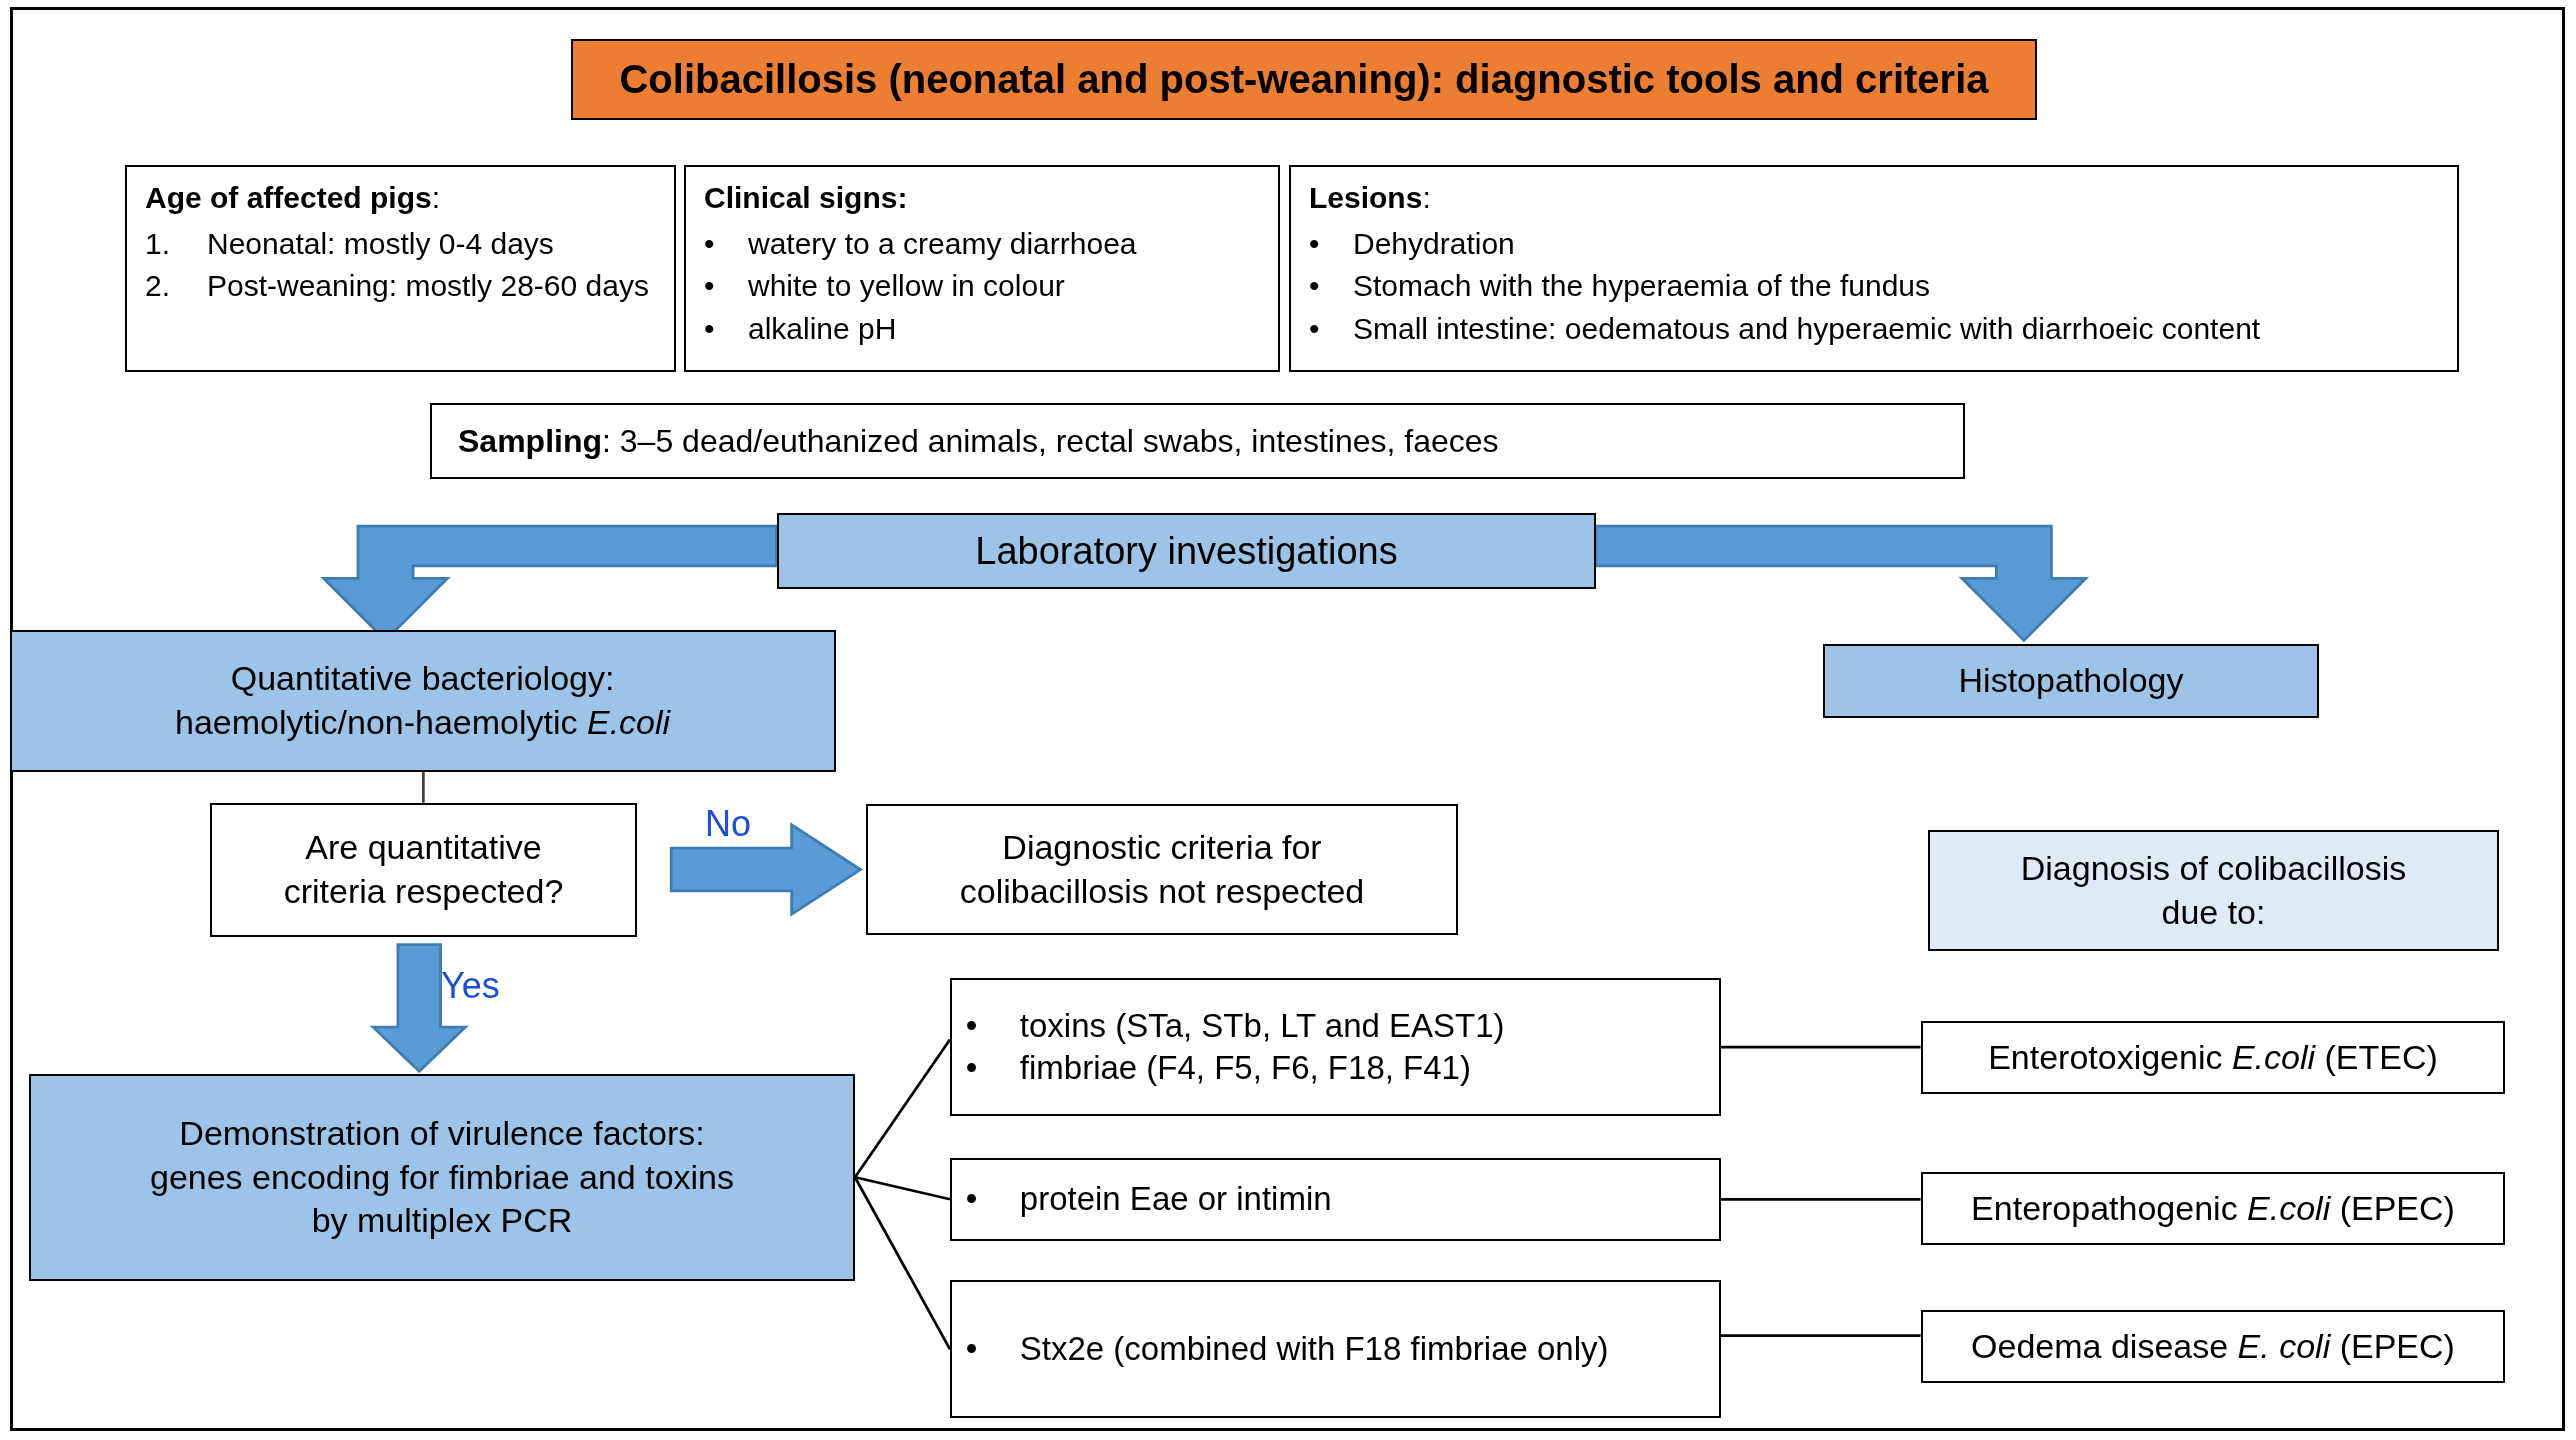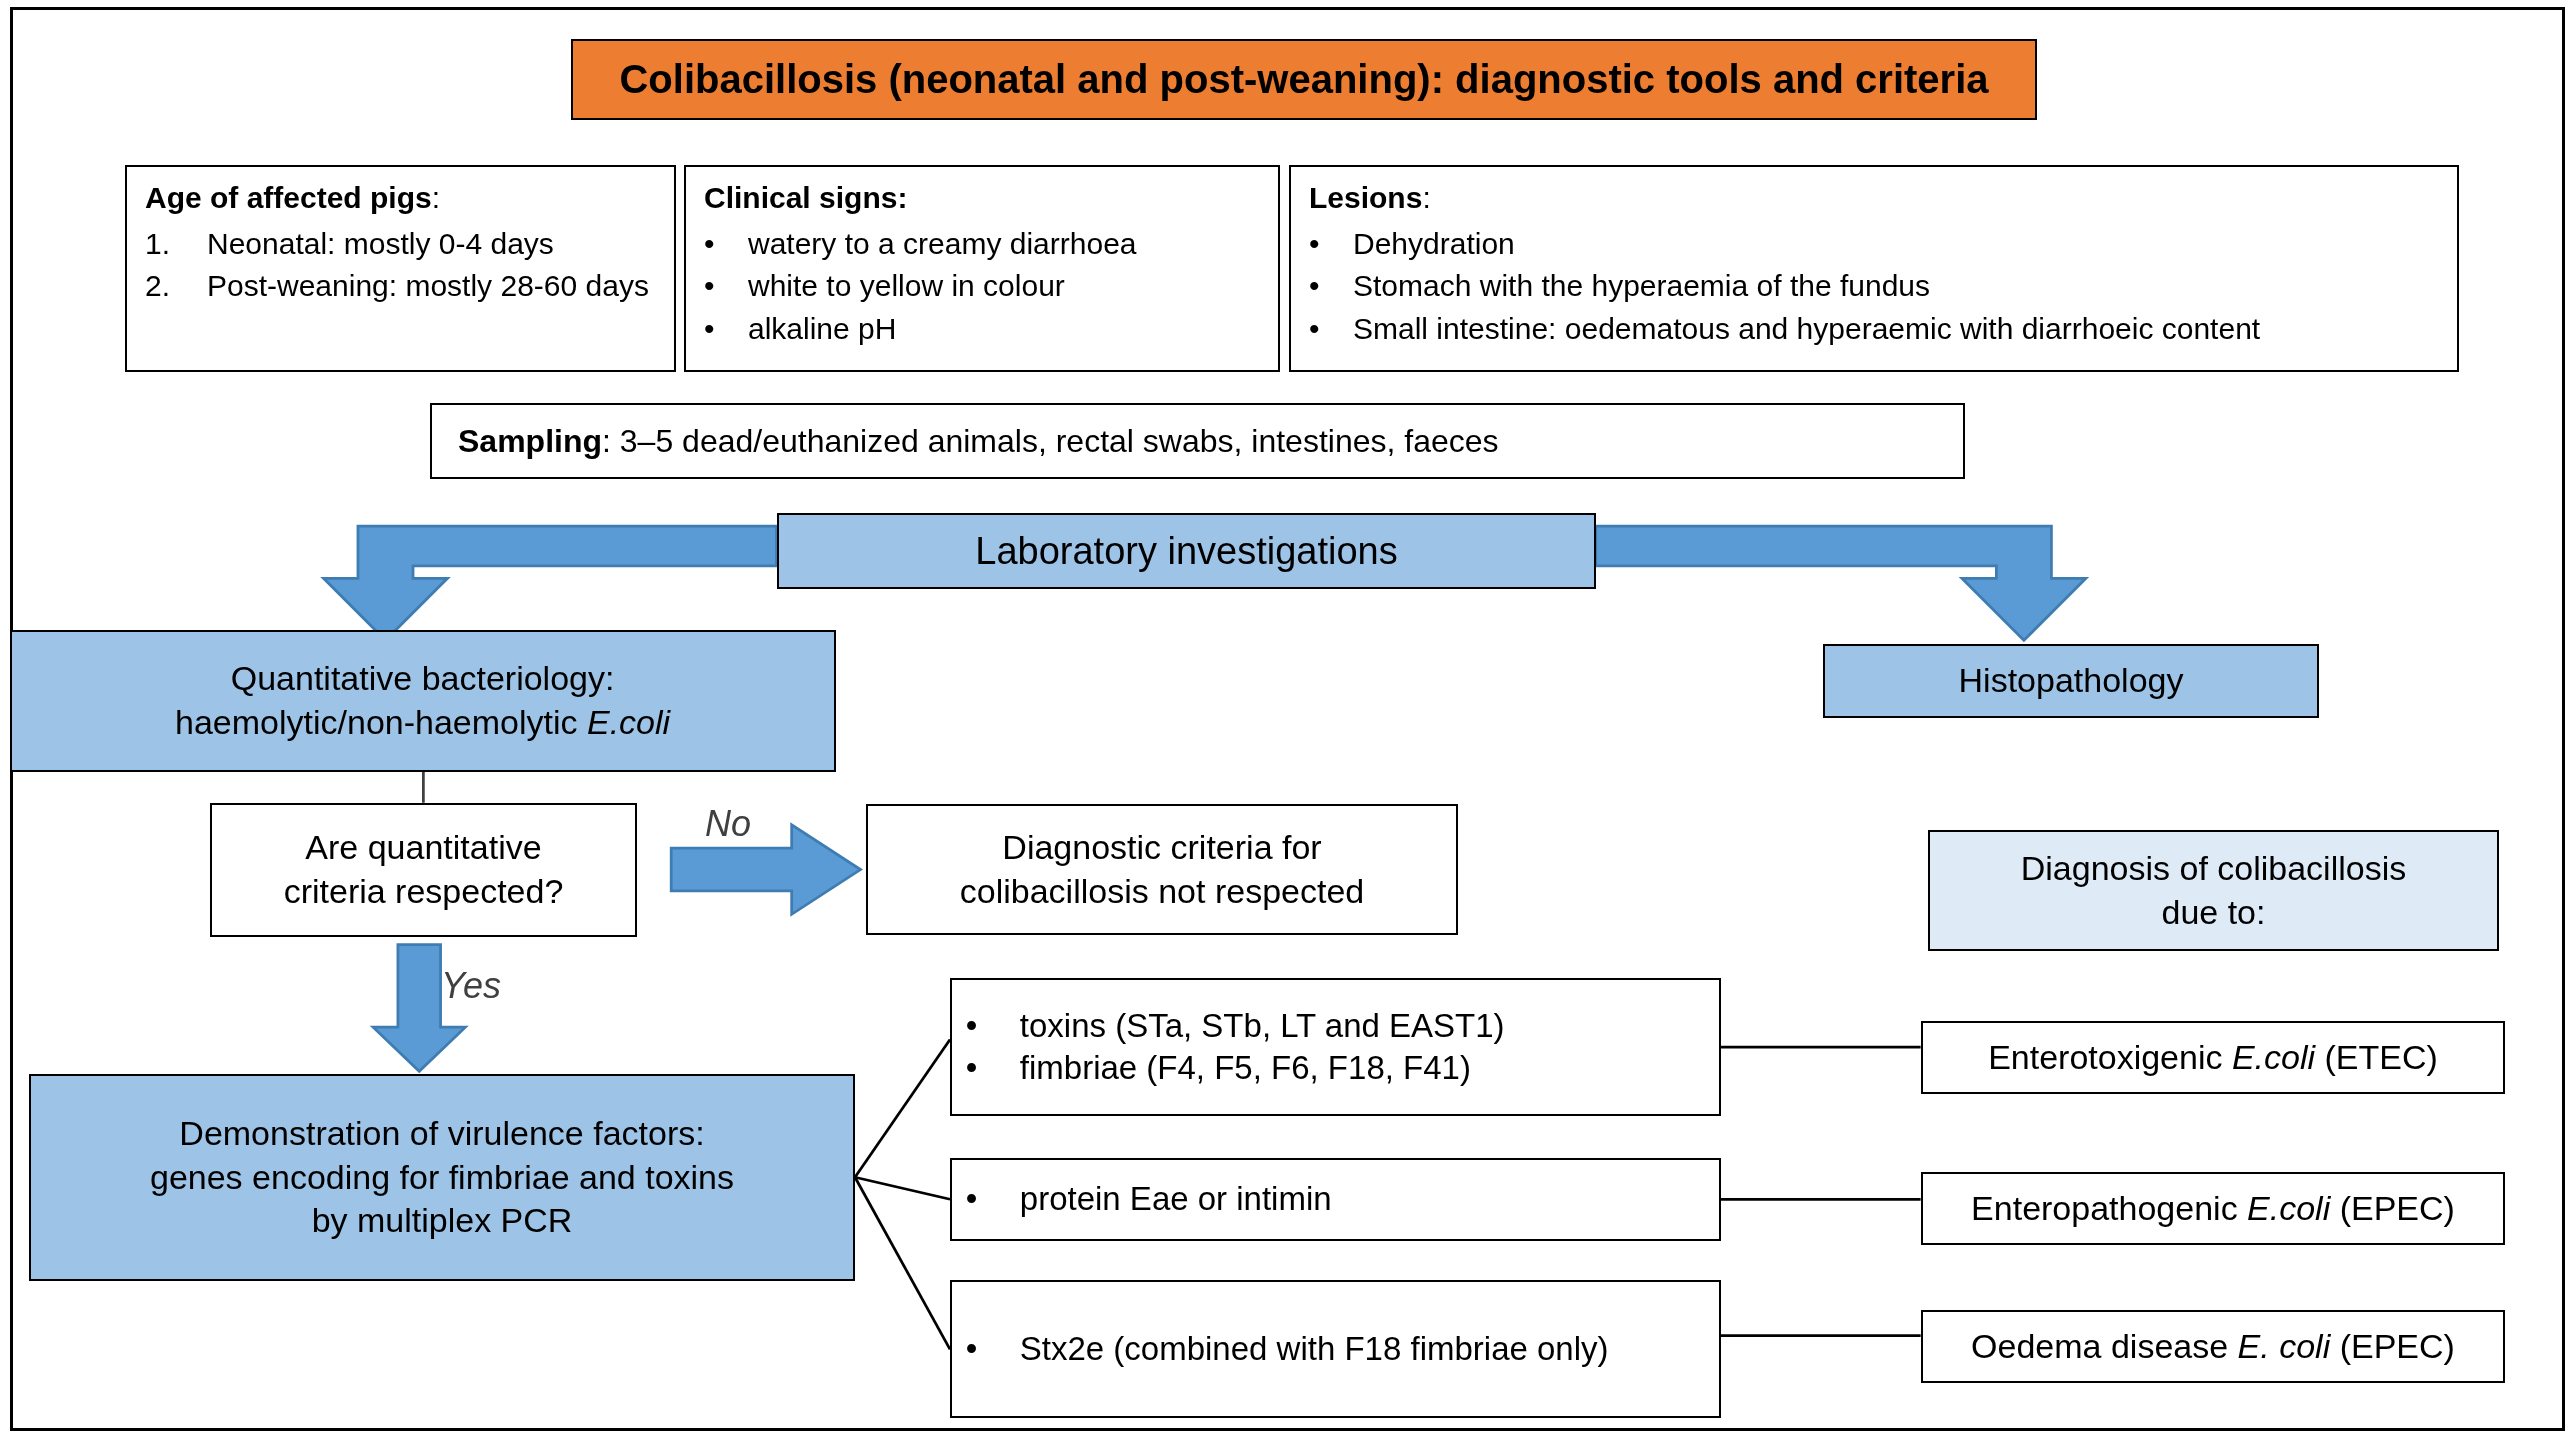--- a/index.html
+++ b/index.html
@@ -135,22 +135,21 @@
   
   .outbox{ font-size:34px; }
   #out-etec{ left:1921px;top:1021px;width:584px;height:73px; }
   #out-epec{ left:1921px;top:1172px;width:584px;height:73px; }
   #out-edec{ left:1921px;top:1310px;width:584px;height:73px; }
 
   
   .arrowlabel{
     position:absolute;
     font-size:36px;
-    color:#404040;
-    font-style:italic;
+    color:#1d4ed8;
   }
   #lbl-no{ left:705px;top:803px; }
   #lbl-yes{ left:441px;top:965px; }
 
   
   #svg{ position:absolute;left:0;top:0;width:2576px;height:1441px; }
 </style>
 </head>
 <body>
 

